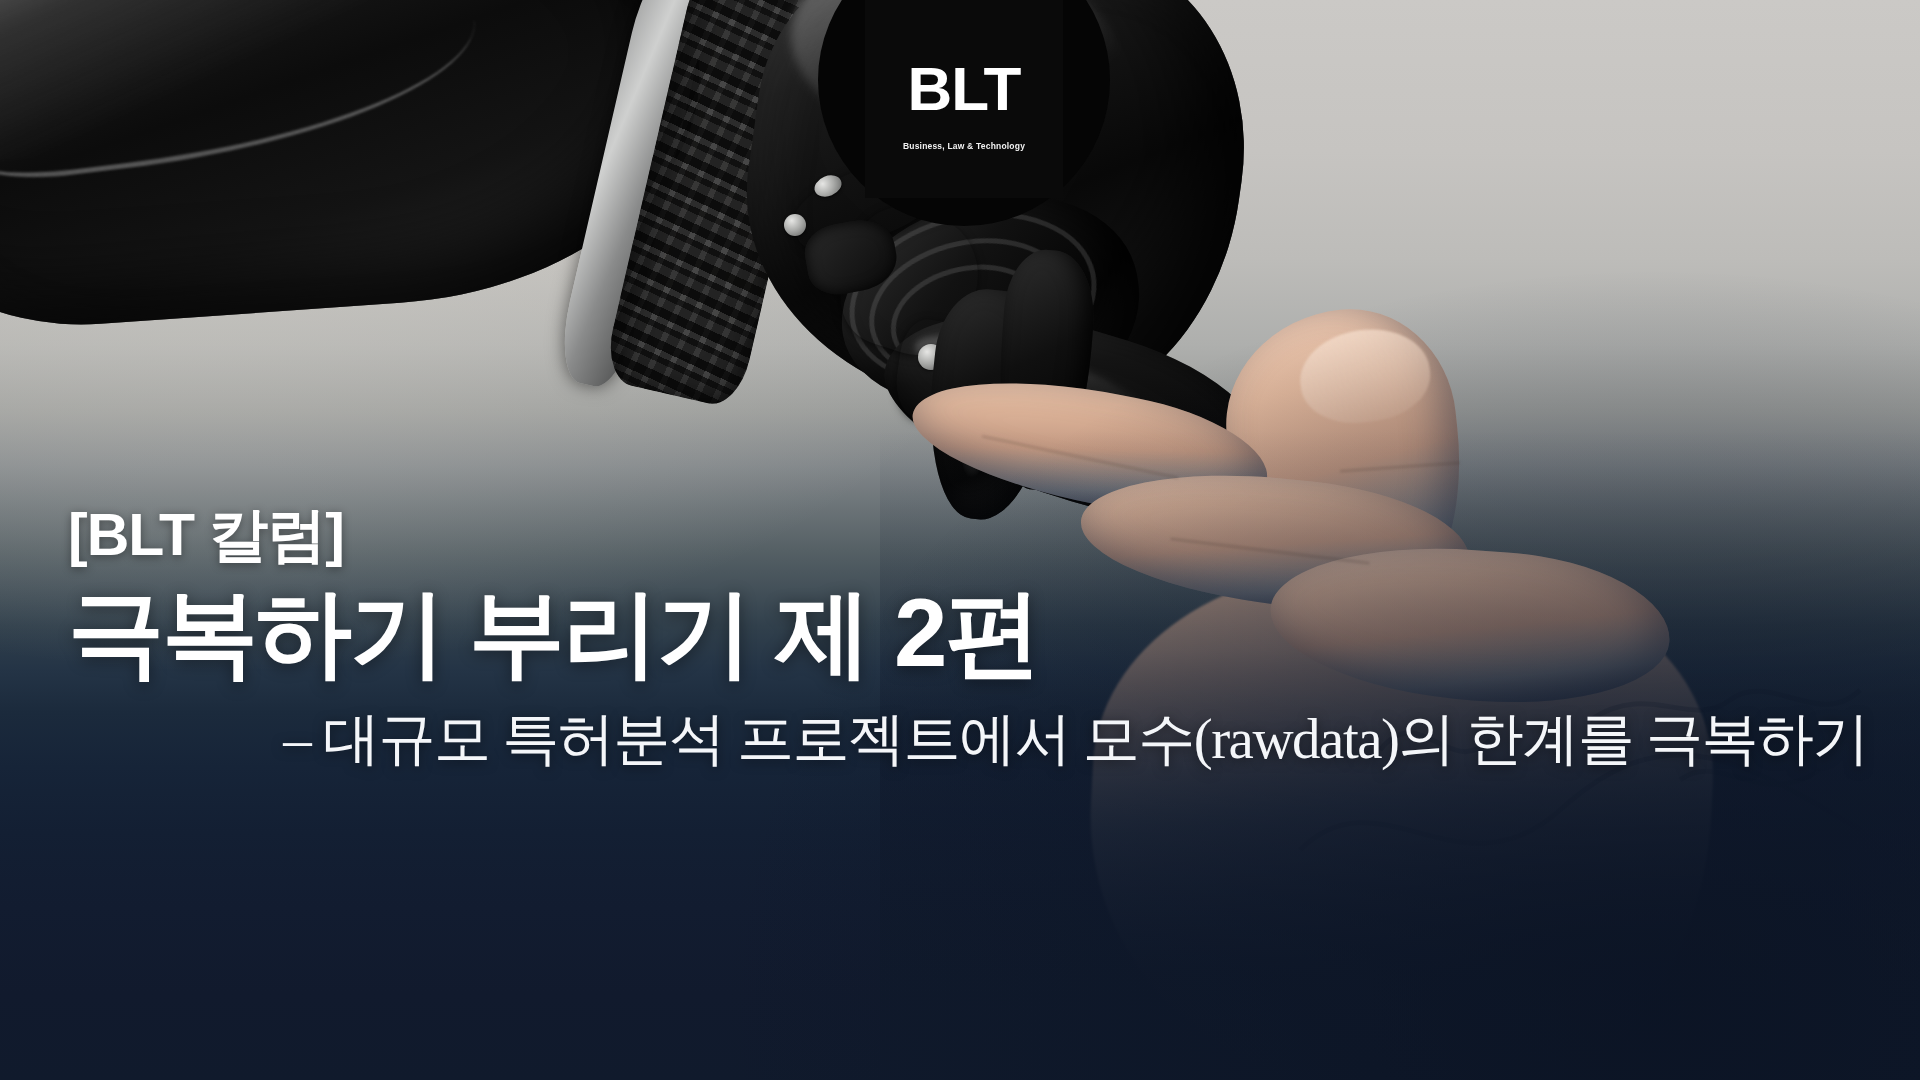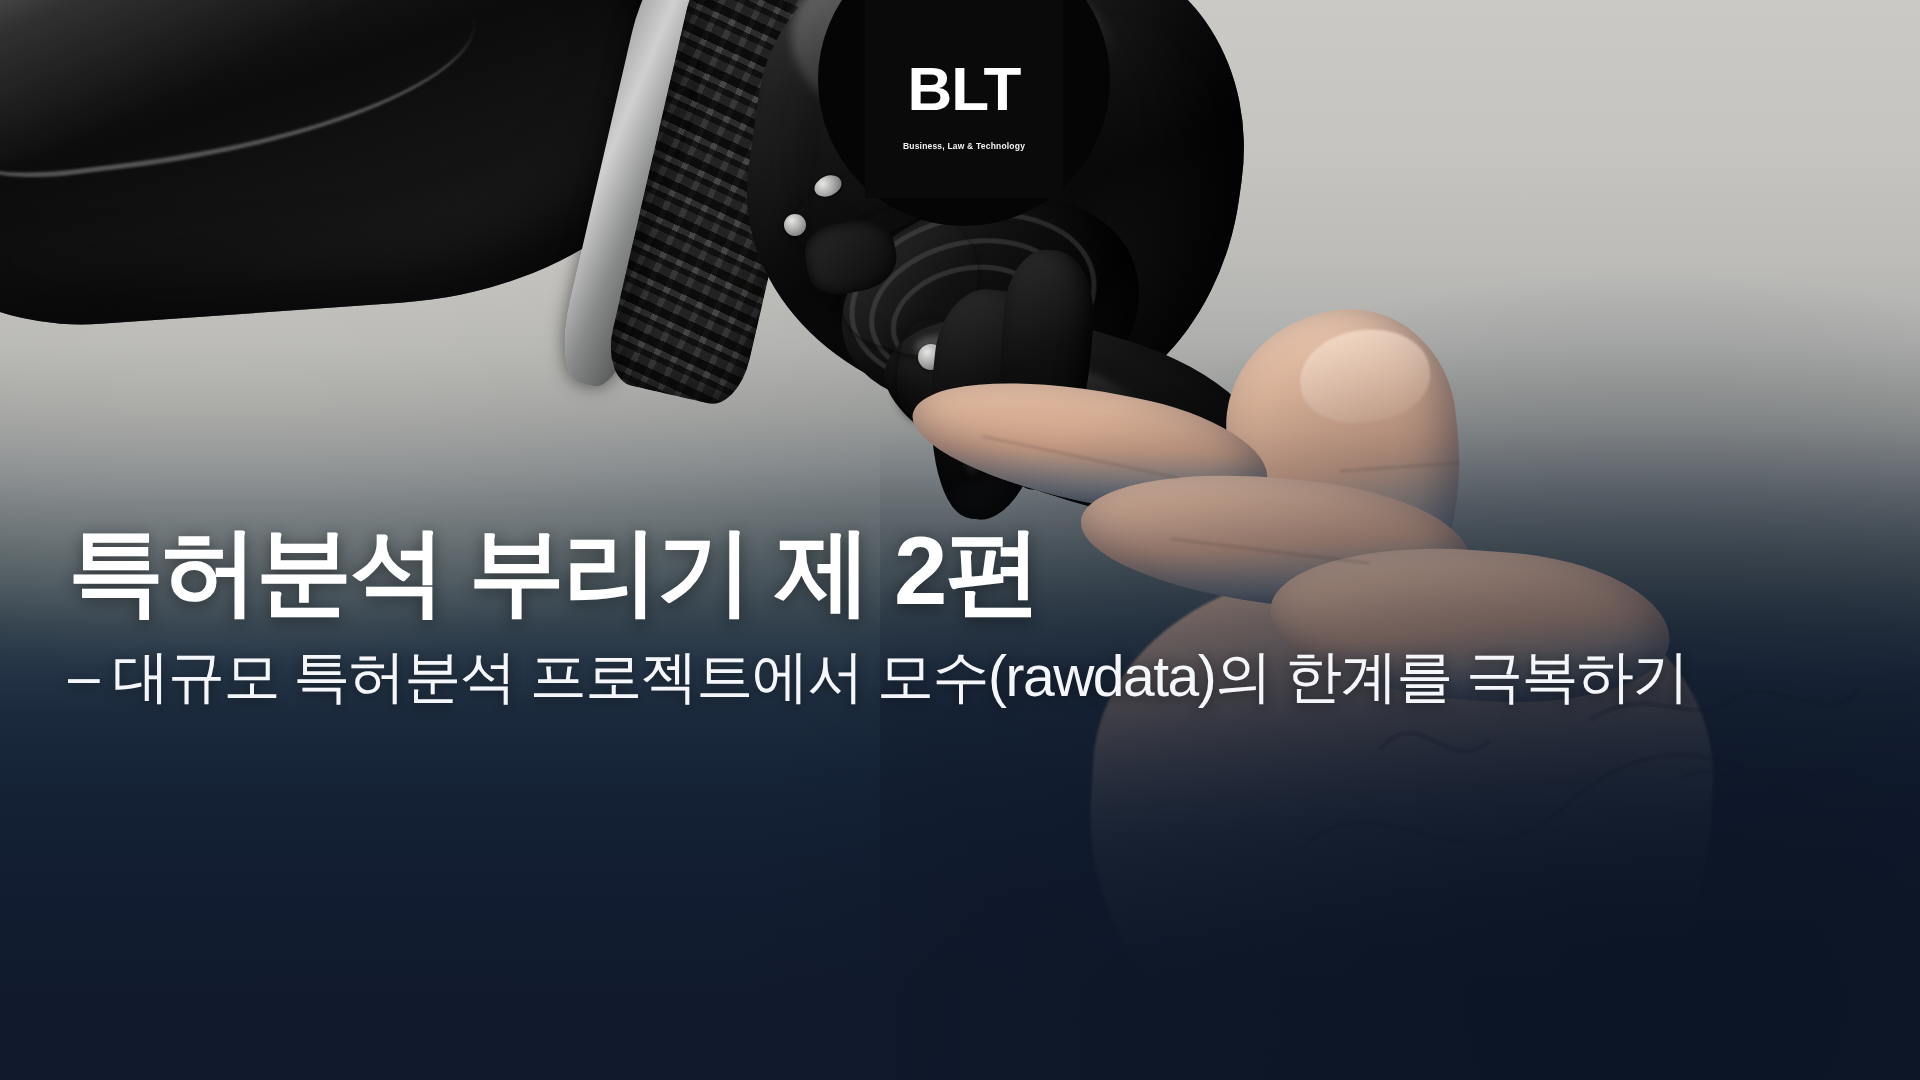--- a/index.html
+++ b/index.html
@@ -343,28 +343,29 @@
     font-family:"Liberation Sans", sans-serif;
     font-weight:bold;
     font-size:96px;
     line-height:1.08;
     color:#ffffff;
     letter-spacing:-2px;
     text-shadow:0 3px 16px rgba(0,0,0,.45);
   }
   .subhead {
     margin-top:22px;
-    font-family:Liberation Sans, sans-serif;
+    font-family:Liberation Serif, serif;
     font-weight:normal;
     font-size:57px;
     line-height:1.12;
     color:#f4f6f9;
     letter-spacing:-1.5px;
     text-shadow:0 2px 12px rgba(0,0,0,.5);
     white-space:nowrap;
+    text-align:right;
   }
 </style>
 </head>
 <body>
 
 <div id="hero">
 
   <div class="wash-warm"></div>
 
   <div class="robot-arm">
@@ -425,17 +426,18 @@
 
   <div class="logo-badge">
     <div class="logo-square"></div>
     <div class="logo-inner">
       <div class="logo-blt">BLT</div>
       <div class="logo-tag">Business, Law &amp; Technology</div>
     </div>
   </div>
 
   <div class="text-block">
-    <div class="headline">특허분석 부리기 제 2편</div>
+    <div class="kicker">[BLT 칼럼]</div>
+    <div class="headline">극복하기 부리기 제 2편</div>
     <div class="subhead">– 대규모 특허분석 프로젝트에서 모수(rawdata)의 한계를 극복하기</div>
   </div>
 
 </div>
 
 </body></html>

